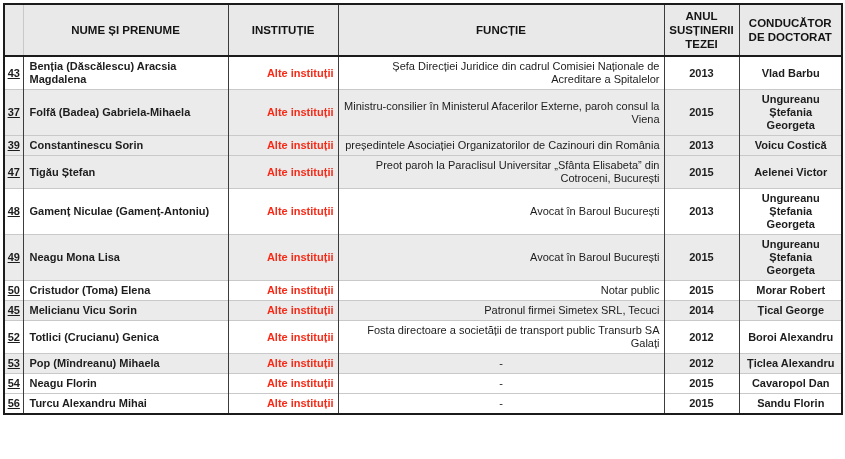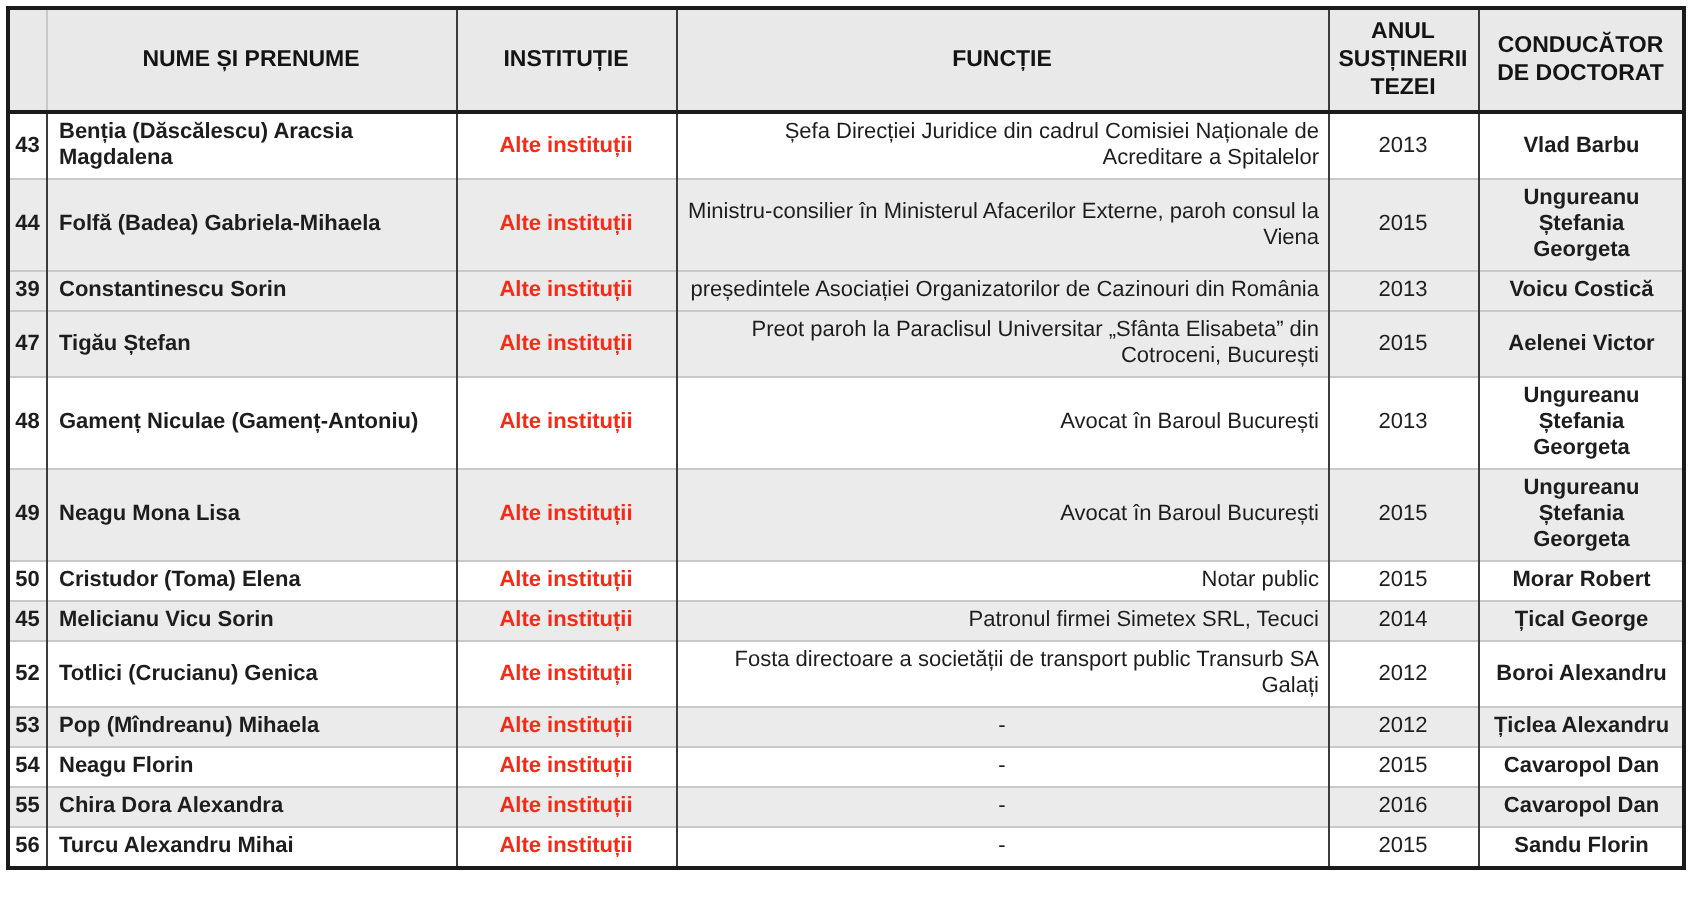--- a/index.html
+++ b/index.html
@@ -38,30 +38,30 @@
     font-size: 11px;
     line-height: 13px;
     color: #1d1d1d;
     vertical-align: middle;
     padding: 3px 4px;
     border-left: 1px solid #3c3c3c;
     border-top: 1px solid #c9c9c9;
     background: #ffffff;
     overflow: hidden;
   }
-  tbody td:first-child { border-left: none; }
+  tbody td:first-child { border-left: none; text-decoration: underline; }
   tbody tr:first-child td { border-top: none; }
   tbody tr.shaded td { background: #ebebeb; }
 
   td.cell-num  { text-align: center; font-weight: bold; padding: 3px 1px; }
   td.cell-name { font-weight: bold; padding-left: 6px; }
-  td.cell-inst { font-weight: bold; text-align: center; }
+  td.cell-inst { font-weight: bold; text-align: right; }
   td.cell-func { text-align: right; }
   td.cell-func.dash { text-align: center; }
-  td.cell-year { text-align: center; font-weight: normal; }
+  td.cell-year { text-align: center; font-weight: bold; }
   td.cell-adv  { font-weight: bold; padding-left: 5px; text-align: center; }
 </style>
 </head>
 <body>
 
 <div class="sheet">
   <table class="doc-table">
     <colgroup>
       <col class="c-num">
         <col class="c-name">
@@ -83,21 +83,21 @@
     <tbody>
         <tr>
           <td class="cell-num">43</td>
           <td class="cell-name">Benția (Dăscălescu) Aracsia Magdalena</td>
           <td class="cell-inst" style="color: rgb(247, 42, 23);">Alte instituții</td>
           <td class="cell-func">Șefa Direcției Juridice din cadrul Comisiei Naționale de Acreditare a Spitalelor</td>
           <td class="cell-year">2013</td>
           <td class="cell-adv">Vlad Barbu</td>
         </tr>
         <tr class="shaded">
-          <td class="cell-num">44</td>
+          <td class="cell-num">37</td>
           <td class="cell-name">Folfă (Badea) Gabriela-Mihaela</td>
           <td class="cell-inst" style="color: rgb(247, 42, 23);">Alte instituții</td>
           <td class="cell-func">Ministru-consilier în Ministerul Afacerilor Externe, paroh consul la Viena</td>
           <td class="cell-year">2015</td>
           <td class="cell-adv">Ungureanu Ștefania Georgeta</td>
         </tr>
         <tr class="shaded">
           <td class="cell-num">39</td>
           <td class="cell-name">Constantinescu Sorin</td>
           <td class="cell-inst" style="color: rgb(247, 42, 23);">Alte instituții</td>
@@ -162,28 +162,20 @@
           <td class="cell-adv">Țiclea Alexandru</td>
         </tr>
         <tr>
           <td class="cell-num">54</td>
           <td class="cell-name">Neagu Florin</td>
           <td class="cell-inst" style="color: rgb(247, 42, 23);">Alte instituții</td>
           <td class="cell-func dash">-</td>
           <td class="cell-year">2015</td>
           <td class="cell-adv">Cavaropol Dan</td>
         </tr>
-        <tr class="shaded">
-          <td class="cell-num">55</td>
-          <td class="cell-name">Chira Dora Alexandra</td>
-          <td class="cell-inst" style="color: rgb(247, 42, 23);">Alte instituții</td>
-          <td class="cell-func dash">-</td>
-          <td class="cell-year">2016</td>
-          <td class="cell-adv">Cavaropol Dan</td>
-        </tr>
         <tr>
           <td class="cell-num">56</td>
           <td class="cell-name">Turcu Alexandru Mihai</td>
           <td class="cell-inst" style="color: rgb(247, 42, 23);">Alte instituții</td>
           <td class="cell-func dash">-</td>
           <td class="cell-year">2015</td>
           <td class="cell-adv">Sandu Florin</td>
         </tr>
       </tbody>
   </table>

